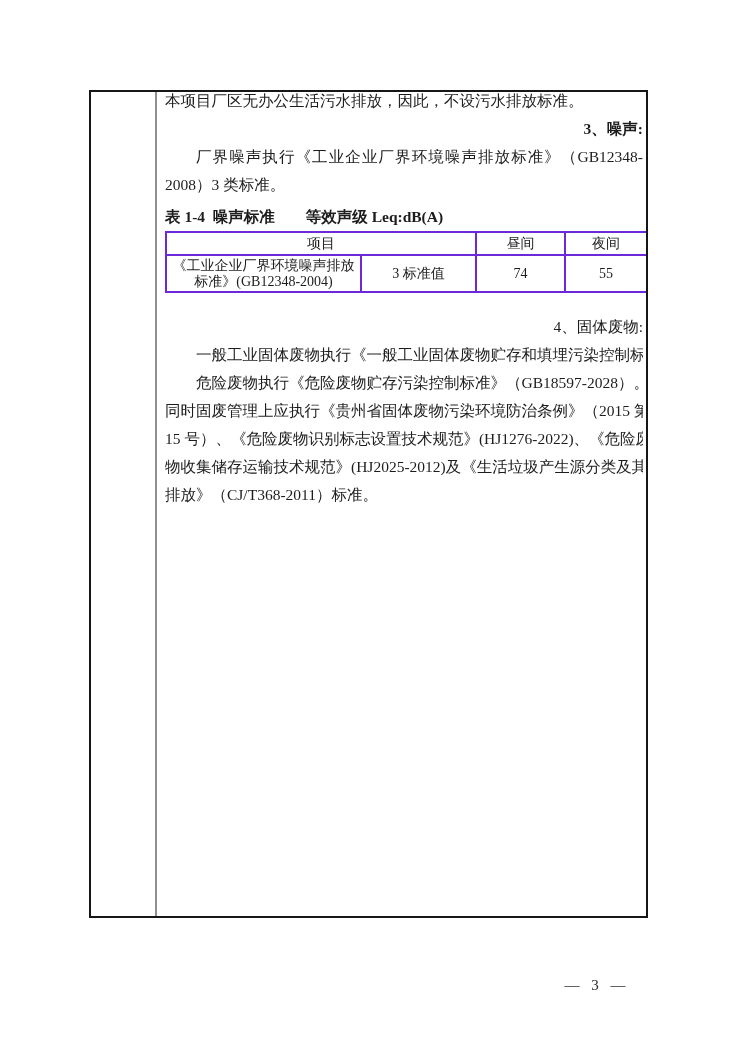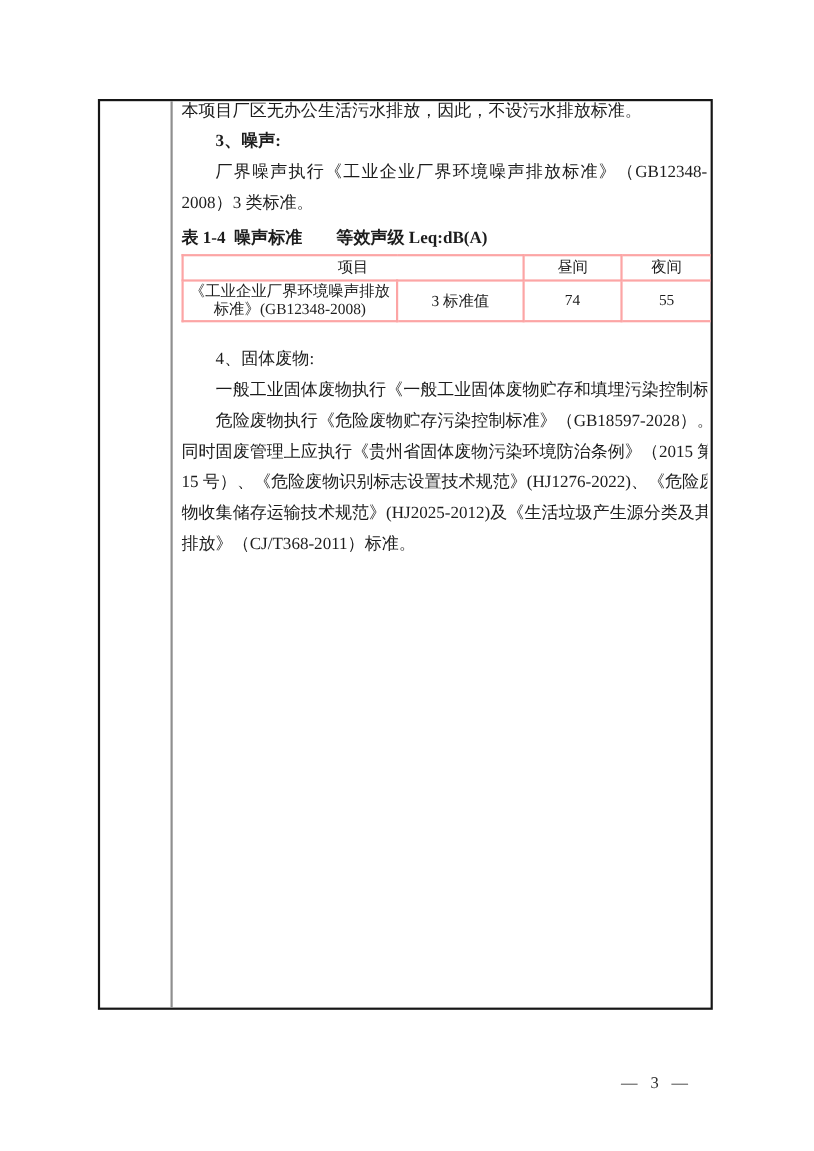--- a/index.html
+++ b/index.html
@@ -44,21 +44,21 @@
   .text-block { margin: 0; }
   .text-block.first { margin-top: -5px; }
   .text-block.after-table { margin-top: 20px; }
   .line {
     height: 28px;
     line-height: 28px;
     font-size: 15.5px;
     white-space: pre;
     overflow: hidden;
   }
-  .line.indent { padding-left: 31px; }
+  .line.indent { padding-left: 31px; text-align: right; }
   .line.bold { font-weight: bold; }
   .line.stretch {
     text-align: justify;
     text-align-last: justify;
   }
   .table-title {
     margin-top: 5px;
     height: 26px;
     line-height: 26px;
     text-align: left;
@@ -66,21 +66,21 @@
     font-size: 15.5px;
     white-space: pre;
   }
   table.noise-table {
     width: 481px;
     border-collapse: collapse;
     table-layout: fixed;
     margin-top: 1px;
   }
   table.noise-table td {
-    border: 2px solid #fca5a5;
+    border: 2px solid #6d28d9;
     text-align: center;
     vertical-align: middle;
     font-size: 14px;
     padding: 0;
     overflow: hidden;
   }
   table.noise-table tr.hdr td { height: 21px; line-height: 18px; }
   table.noise-table tr.data td { height: 35px; }
   td.name-cell {
     font-size: 13.5px;
@@ -125,21 +125,21 @@
           <col style="width:89px">
           <col style="width:82px">
         </colgroup>
         <tbody>
           <tr class="hdr">
             <td colspan="2">项目</td>
             <td>昼间</td>
             <td>夜间</td>
           </tr>
           <tr class="data">
-            <td class="name-cell">《工业企业厂界环境噪声排放标准》(GB12348-2008)</td>
+            <td class="name-cell">《工业企业厂界环境噪声排放标准》(GB12348-2004)</td>
             <td>3 标准值</td>
             <td>74</td>
             <td>55</td>
           </tr>
         </tbody>
       </table>
 
       <div class="text-block after-table">
         <div class="line indent">4、固体废物:</div>
         <div class="line indent stretch">一般工业固体废物执行《一般工业固体废物贮存和填埋污染控制标</div>

